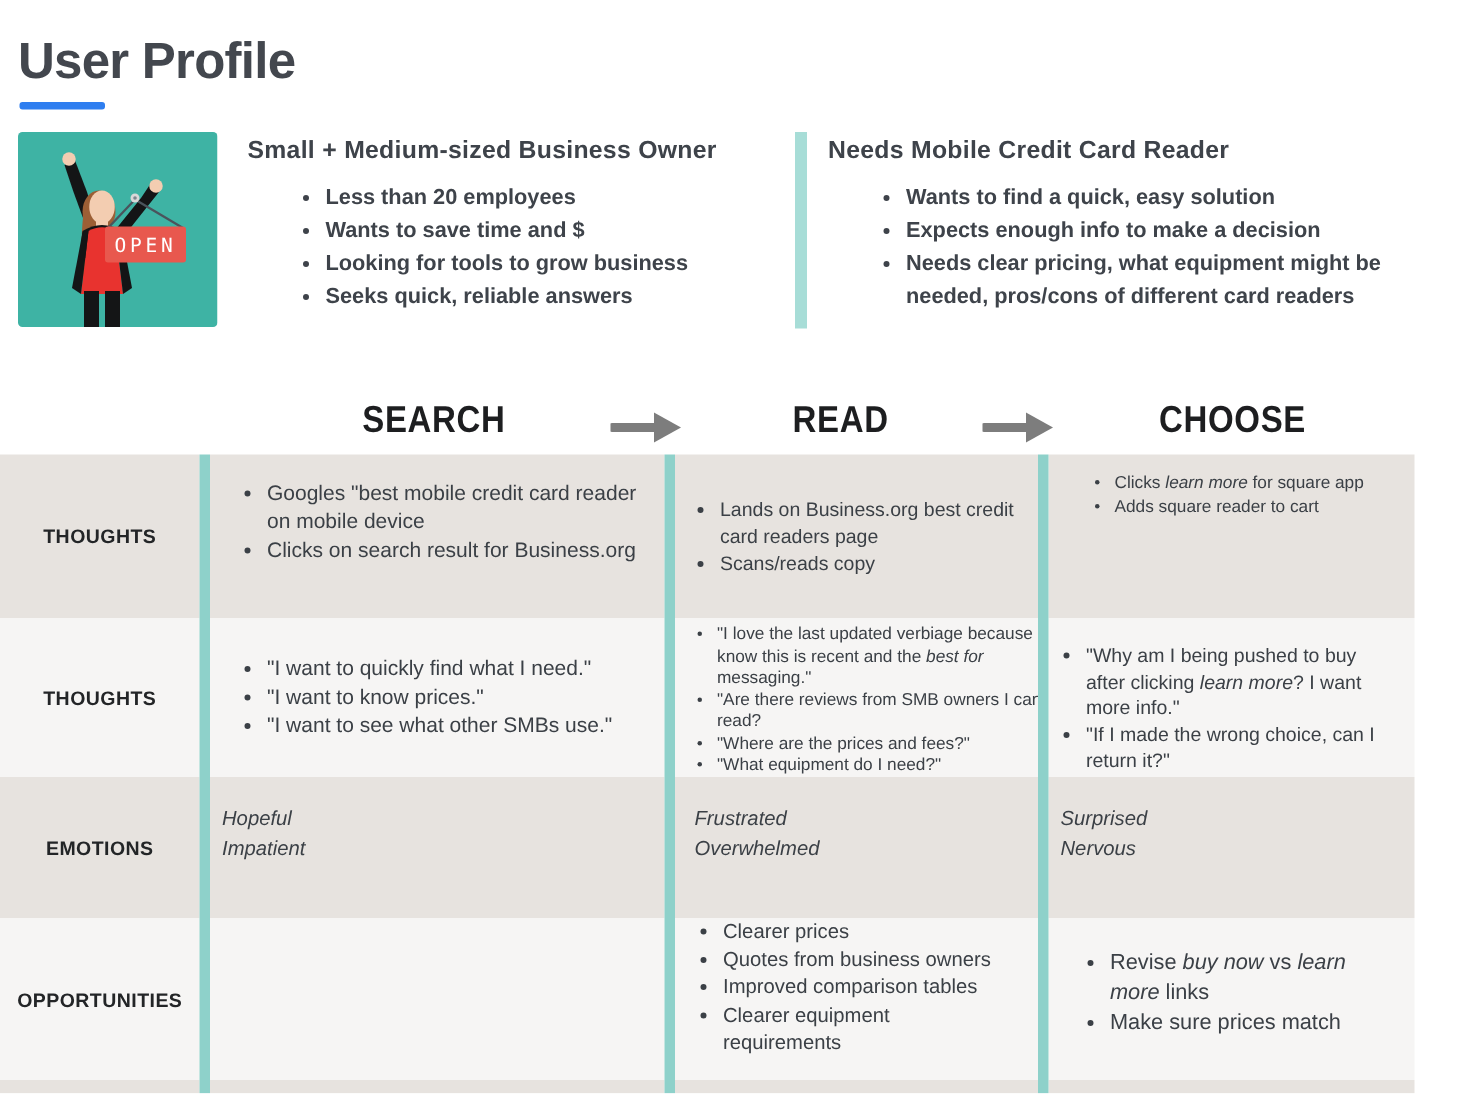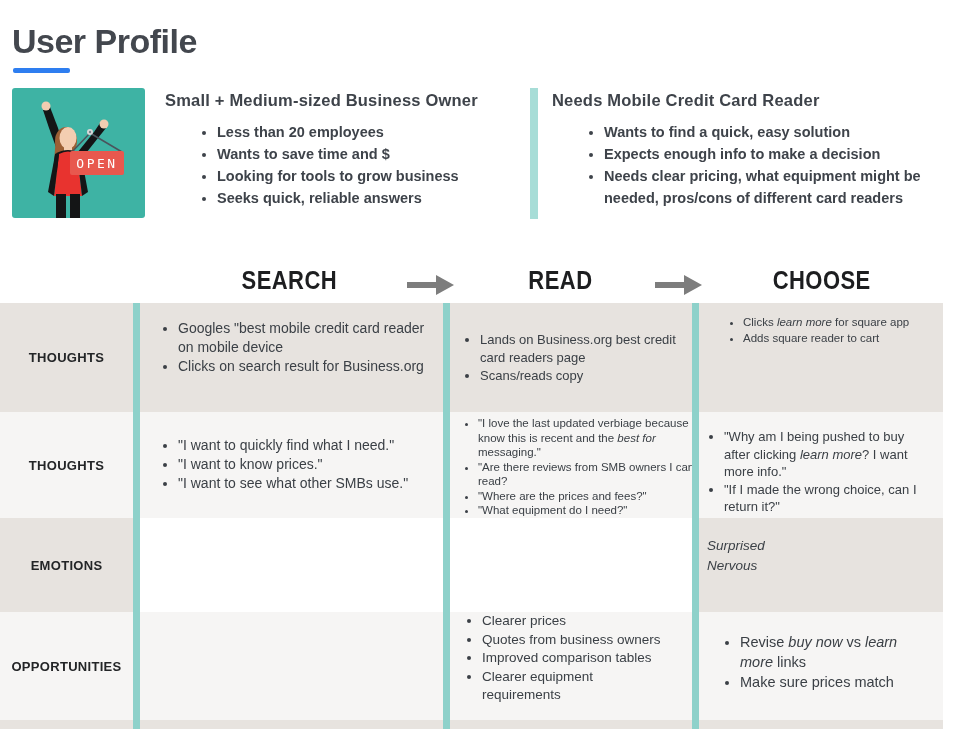--- a/index.html
+++ b/index.html
@@ -176,20 +176,28 @@
           <li>"What equipment do I need?"</li>
         </ul>
       </div>
       <div class="cell content-cell r1 s2 rowbg-light" style="grid-area: 2 / 7;">
         <ul class="bullets">
           <li><span>"Why am I being pushed to buy after clicking </span><i>learn more</i><span>? I want more info."</span></li>
           <li>"If I made the wrong choice, can I return it?"</li>
         </ul>
       </div>
       <div class="cell label-cell rowbg-gray" style="grid-area: 3 / 1;">EMOTIONS</div>
+      <div class="cell content-cell r2 s0 rowbg-gray" style="grid-area: 3 / 3;">
+        <div class="line">Hopeful</div>
+        <div class="line">Impatient</div>
+      </div>
+      <div class="cell content-cell r2 s1 rowbg-gray" style="grid-area: 3 / 5;">
+        <div class="line">Frustrated</div>
+        <div class="line">Overwhelmed</div>
+      </div>
       <div class="cell content-cell r2 s2 rowbg-gray" style="grid-area: 3 / 7;">
         <div class="line">Surprised</div>
         <div class="line">Nervous</div>
       </div>
       <div class="cell label-cell rowbg-light" style="grid-area: 4 / 1;">OPPORTUNITIES</div>
       <div class="cell content-cell r3 s0 rowbg-light" style="grid-area: 4 / 3;"></div>
       <div class="cell content-cell r3 s1 rowbg-light" style="grid-area: 4 / 5;">
         <ul class="bullets">
           <li>Clearer prices</li>
           <li>Quotes from business owners</li>

